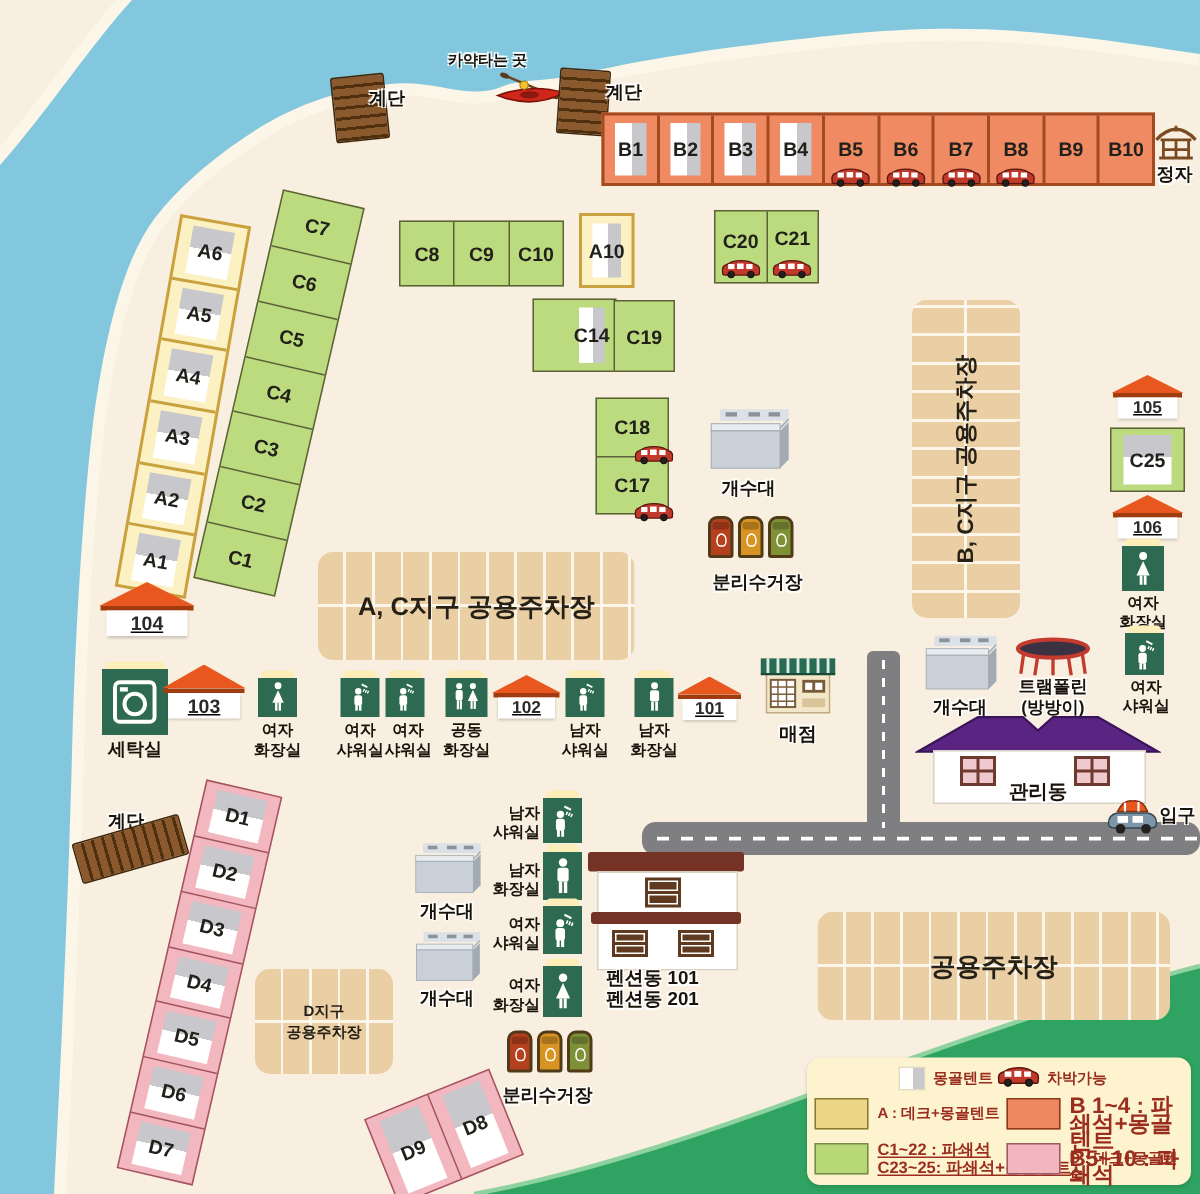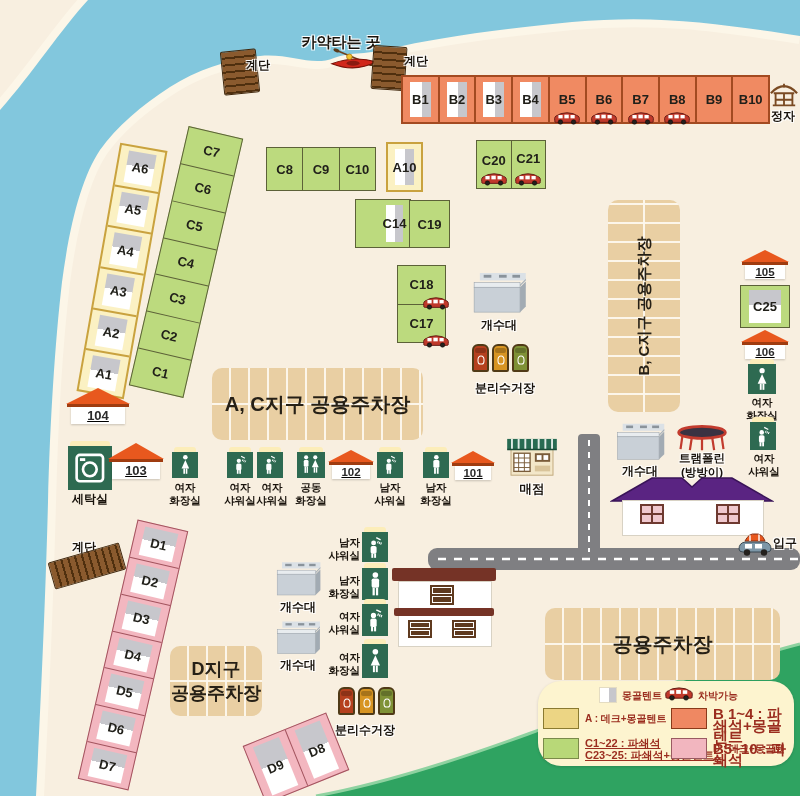--- a/index.html
+++ b/index.html
@@ -43,21 +43,21 @@
   .fac-box{position:relative;width:100%;height:100%;background:#2e6a51;display:flex;align-items:center;justify-content:center;}
   .fac-box svg{width:72%;height:82%;}
   .flabel{position:absolute;font-weight:700;font-size:10.5px;line-height:12.5px;text-align:center;white-space:pre-line;color:#19130c;text-shadow:1px 1px 0 #f8efe0,-1px -1px 0 #f8efe0,1px -1px 0 #f8efe0,-1px 1px 0 #f8efe0;}
   .flabel.ral{text-align:right;}
   .maplabel{position:absolute;font-weight:700;color:#19130c;text-align:center;white-space:pre-line;text-shadow:1px 1px 0 rgba(255,255,255,.9),-1px -1px 0 rgba(255,255,255,.9),1px -1px 0 rgba(255,255,255,.9),-1px 1px 0 rgba(255,255,255,.9);}
   
   .lot{position:absolute;border-radius:10px;display:flex;align-items:center;justify-content:center;font-weight:700;color:#262016;background-color:#e9cfa3;}
   .lot.lv{background-image:linear-gradient(to bottom,transparent calc(50% - 1px),rgba(253,248,238,.95) calc(50% - 1px) calc(50% + 1px),transparent calc(50% + 1px)),repeating-linear-gradient(90deg,transparent 0 17px,rgba(253,248,238,.95) 17px 19px);}
   .lot.lh{background-image:linear-gradient(to right,transparent calc(50% - 1px),rgba(253,248,238,.95) calc(50% - 1px) calc(50% + 1px),transparent calc(50% + 1px)),repeating-linear-gradient(0deg,transparent 0 17px,rgba(253,248,238,.95) 17px 19px);}
   .vt{position:absolute;left:50%;top:50%;transform:translate(-50%,-50%) rotate(-90deg);white-space:nowrap;font-weight:700;font-size:15px;color:#262016;}
-  .lotlabel{font-size:20px;white-space:pre-line;text-align:center;z-index:1;}
+  .lotlabel{font-size:17px;white-space:pre-line;text-align:center;z-index:1;}
   
   .bins{position:absolute;display:flex;gap:3px;}
   .bin{width:17px;height:28px;border:2px solid #503a17;border-radius:6px 6px 2px 2px;position:relative;box-sizing:border-box;}
   .bin::before{content:"";position:absolute;left:1px;right:1px;top:2px;height:5px;background:rgba(0,0,0,.22);border-radius:2px;}
   .bin::after{content:"";position:absolute;left:50%;top:58%;width:5px;height:7px;transform:translate(-50%,-50%);border:1.5px solid #fff;border-radius:50% 50% 40% 40%;}
   .b1{background:#b5401e;}.b2{background:#d79422;}.b3{background:#7f9136;}
   
   .stairs-v{position:absolute;background:repeating-linear-gradient(180deg,#8a5a2e 0 5px,#4f2f0e 5px 7px);border:1px solid #3f250a;border-radius:2px;}
   .stairs-h{position:absolute;background:repeating-linear-gradient(90deg,#8a5a2e 0 5px,#4f2f0e 5px 7px);border:1px solid #3f250a;border-radius:2px;}
   
@@ -182,21 +182,21 @@
 
     <path d="M800,644 C730,662 630,697 528,734 C446,764 376,785 316,796 L800,796 Z" fill="#2fa361"></path>
     <path d="M800,644 C730,662 630,697 528,734 C446,764 376,785 316,796" fill="none" stroke="#8ed2a0" stroke-width="3"></path>
 
     <rect x="578" y="434" width="22" height="124" rx="4" fill="#7f7f82"></rect>
     <rect x="428" y="548" width="372" height="22" rx="9" fill="#7f7f82"></rect>
     <line x1="589" y1="440" x2="589" y2="552" stroke="#fff" stroke-width="2" stroke-dasharray="6 6"></line>
     <line x1="438" y1="559" x2="798" y2="559" stroke="#fff" stroke-width="2.5" stroke-dasharray="8 8"></line>
   </svg>
 
-  <div class="maplabel" style="left:296px;top:33px;width:90px;font-size:15px;">카약타는 곳</div>
+  <div class="maplabel" style="left:280px;top:33px;width:90px;font-size:10px;">카약타는 곳</div>
   <svg class="abs" style="left:330px;top:48px;" width="48" height="24" viewBox="0 0 52 26">
       <use href="#ic-kayak"></use>
     </svg>
 
   <div class="stairs-v" style="left:222px;top:50px;width:34px;height:42px;transform:rotate(-6deg);"></div>
   <div class="maplabel" style="left:240px;top:57px;width:36px;font-size:12px;">계단</div>
 
   <div class="stairs-v" style="left:372px;top:46px;width:32px;height:42px;transform:rotate(4deg);"></div>
   <div class="maplabel" style="left:398px;top:53px;width:36px;font-size:12px;">계단</div>
 
@@ -555,20 +555,21 @@
       <i></i>
       <i></i>
       <i></i>
     </div>
   <div class="winpink" style="left:716px;top:504px;width:24px;height:20px;">
       <i></i>
       <i></i>
       <i></i>
       <i></i>
     </div>
+  <div class="maplabel" style="left:612px;top:519px;width:160px;font-size:13px;">관리동</div>
 
   <svg class="abs" style="left:736px;top:532px;" width="38" height="26" viewBox="0 0 38 26">
       <use href="#ic-entcar"></use>
     </svg>
   <div class="maplabel" style="left:770px;top:535px;width:30px;font-size:12px;">입구</div>
 
   <div class="maplabel" style="left:66px;top:539px;width:36px;font-size:12px;">계단</div>
   <div class="stairs-h" style="left:50px;top:552px;width:72px;height:26px;transform:rotate(-16deg);"></div>
 
   <div class="grp pink col" style="left:107px;top:522px;width:52px;height:266px;transform:rotate(13deg);">
@@ -596,21 +597,21 @@
         <i class="tent-v"></i>
         <span class="cl">D6</span>
       </div>
     <div class="cell">
         <i class="tent-v"></i>
         <span class="cl">D7</span>
       </div>
   </div>
 
   <div class="lot lv" style="left:170px;top:646px;width:92px;height:70px;">
-    <div class="lotlabel" style="font-size:18px;">D지구
+    <div class="lotlabel" style="font-size:10px;">D지구
 공용주차장</div>
   </div>
 
   <div class="fac" style="left:362px;top:532px;width:26px;height:30px;">
     <i class="fac-tab"></i>
     <div class="fac-box">
         <svg viewBox="0 0 20 28">
           <use href="#ic-shower"></use>
         </svg>
       </div>
@@ -676,37 +677,39 @@
     </div>
   <div class="pens-roof" style="left:394px;top:608px;width:100px;height:8px;"></div>
   <div class="winbrown solid" style="left:408px;top:620px;width:24px;height:18px;">
       <i></i>
       <i></i>
     </div>
   <div class="winbrown solid" style="left:452px;top:620px;width:24px;height:18px;">
       <i></i>
       <i></i>
     </div>
+  <div class="maplabel" style="left:404px;top:645px;width:92px;font-size:12.5px;line-height:14px;text-align:left;">펜션동 101
+펜션동 201</div>
 
   <div class="lot lv" style="left:545px;top:608px;width:235px;height:72px;">
     <div class="lotlabel">공용주차장</div>
   </div>
 
   <div class="grp pink row" style="left:251px;top:727px;width:90px;height:62px;transform:rotate(-22deg);">
     <div class="cell">
         <i class="tent-v"></i>
         <span class="cl">D9</span>
       </div>
     <div class="cell">
         <i class="tent-v"></i>
         <span class="cl">D8</span>
       </div>
   </div>
 
-  <div class="legend" style="left:538px;top:681px;width:256px;height:85px;border-radius:23px;">
+  <div class="legend" style="left:538px;top:705px;width:256px;height:85px;">
     <i class="tentchip" style="left:62px;top:7px;"></i>
     <div class="ltext" style="left:84px;top:9px;">몽골텐트</div>
     <svg class="abs" style="left:126px;top:5px;" width="30" height="15" viewBox="0 0 32 16">
         <use href="#van"></use>
       </svg>
     <div class="ltext" style="left:160px;top:9px;">차박가능</div>
 
     <i class="sw" style="left:5px;top:27px;background:#ecd584;border:1px solid #8a7a30;"></i>
     <div class="ltext" style="left:47px;top:32px;">A : 데크+몽골텐트</div>
 

